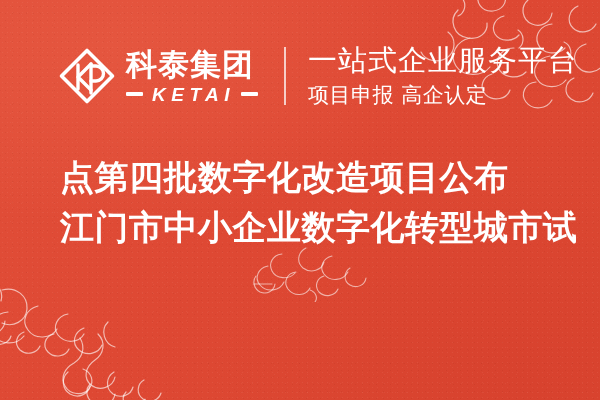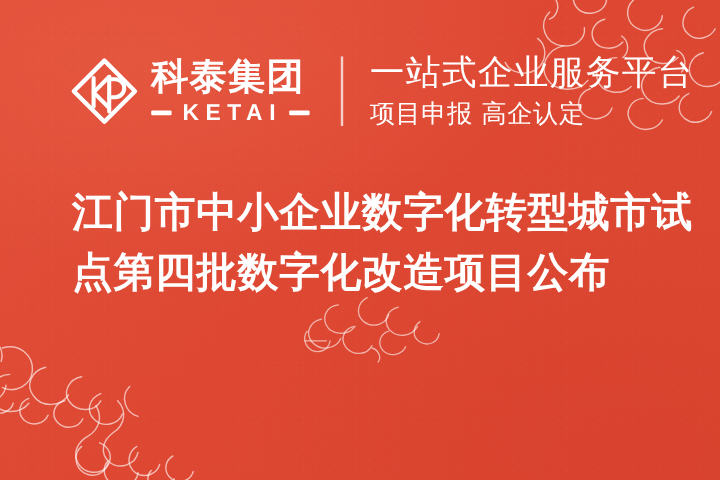--- a/index.html
+++ b/index.html
@@ -83,20 +83,21 @@
     line-height: 1.04;
     color: #ffffff;
     letter-spacing: 1px;
     white-space: nowrap;
   }
   .brand-en-row {
     display: flex;
     align-items: center;
     margin-top: 4px;
     white-space: nowrap;
+    font-style: italic;
   }
   .brand-dash {
     display: inline-block;
     width: 17px;
     height: 4px;
     background: #ffffff;
     border-radius: 1px;
   }
   .brand-en {
     font-family: "Liberation Sans", sans-serif;
@@ -261,17 +262,17 @@
     <div class="divider"></div>
 
     <div class="tagline-block">
       <div class="tagline-main">一站式企业服务平台</div>
       <div class="tagline-sub">项目申报 高企认定</div>
     </div>
 
   </div>
 
   <div class="title-block">
+    <div class="title-line">点第四批数字化改造项目公布</div>
     <div class="title-line">江门市中小企业数字化转型城市试</div>
-    <div class="title-line">点第四批数字化改造项目公布</div>
   </div>
 
 </div>
 
 </body></html>

